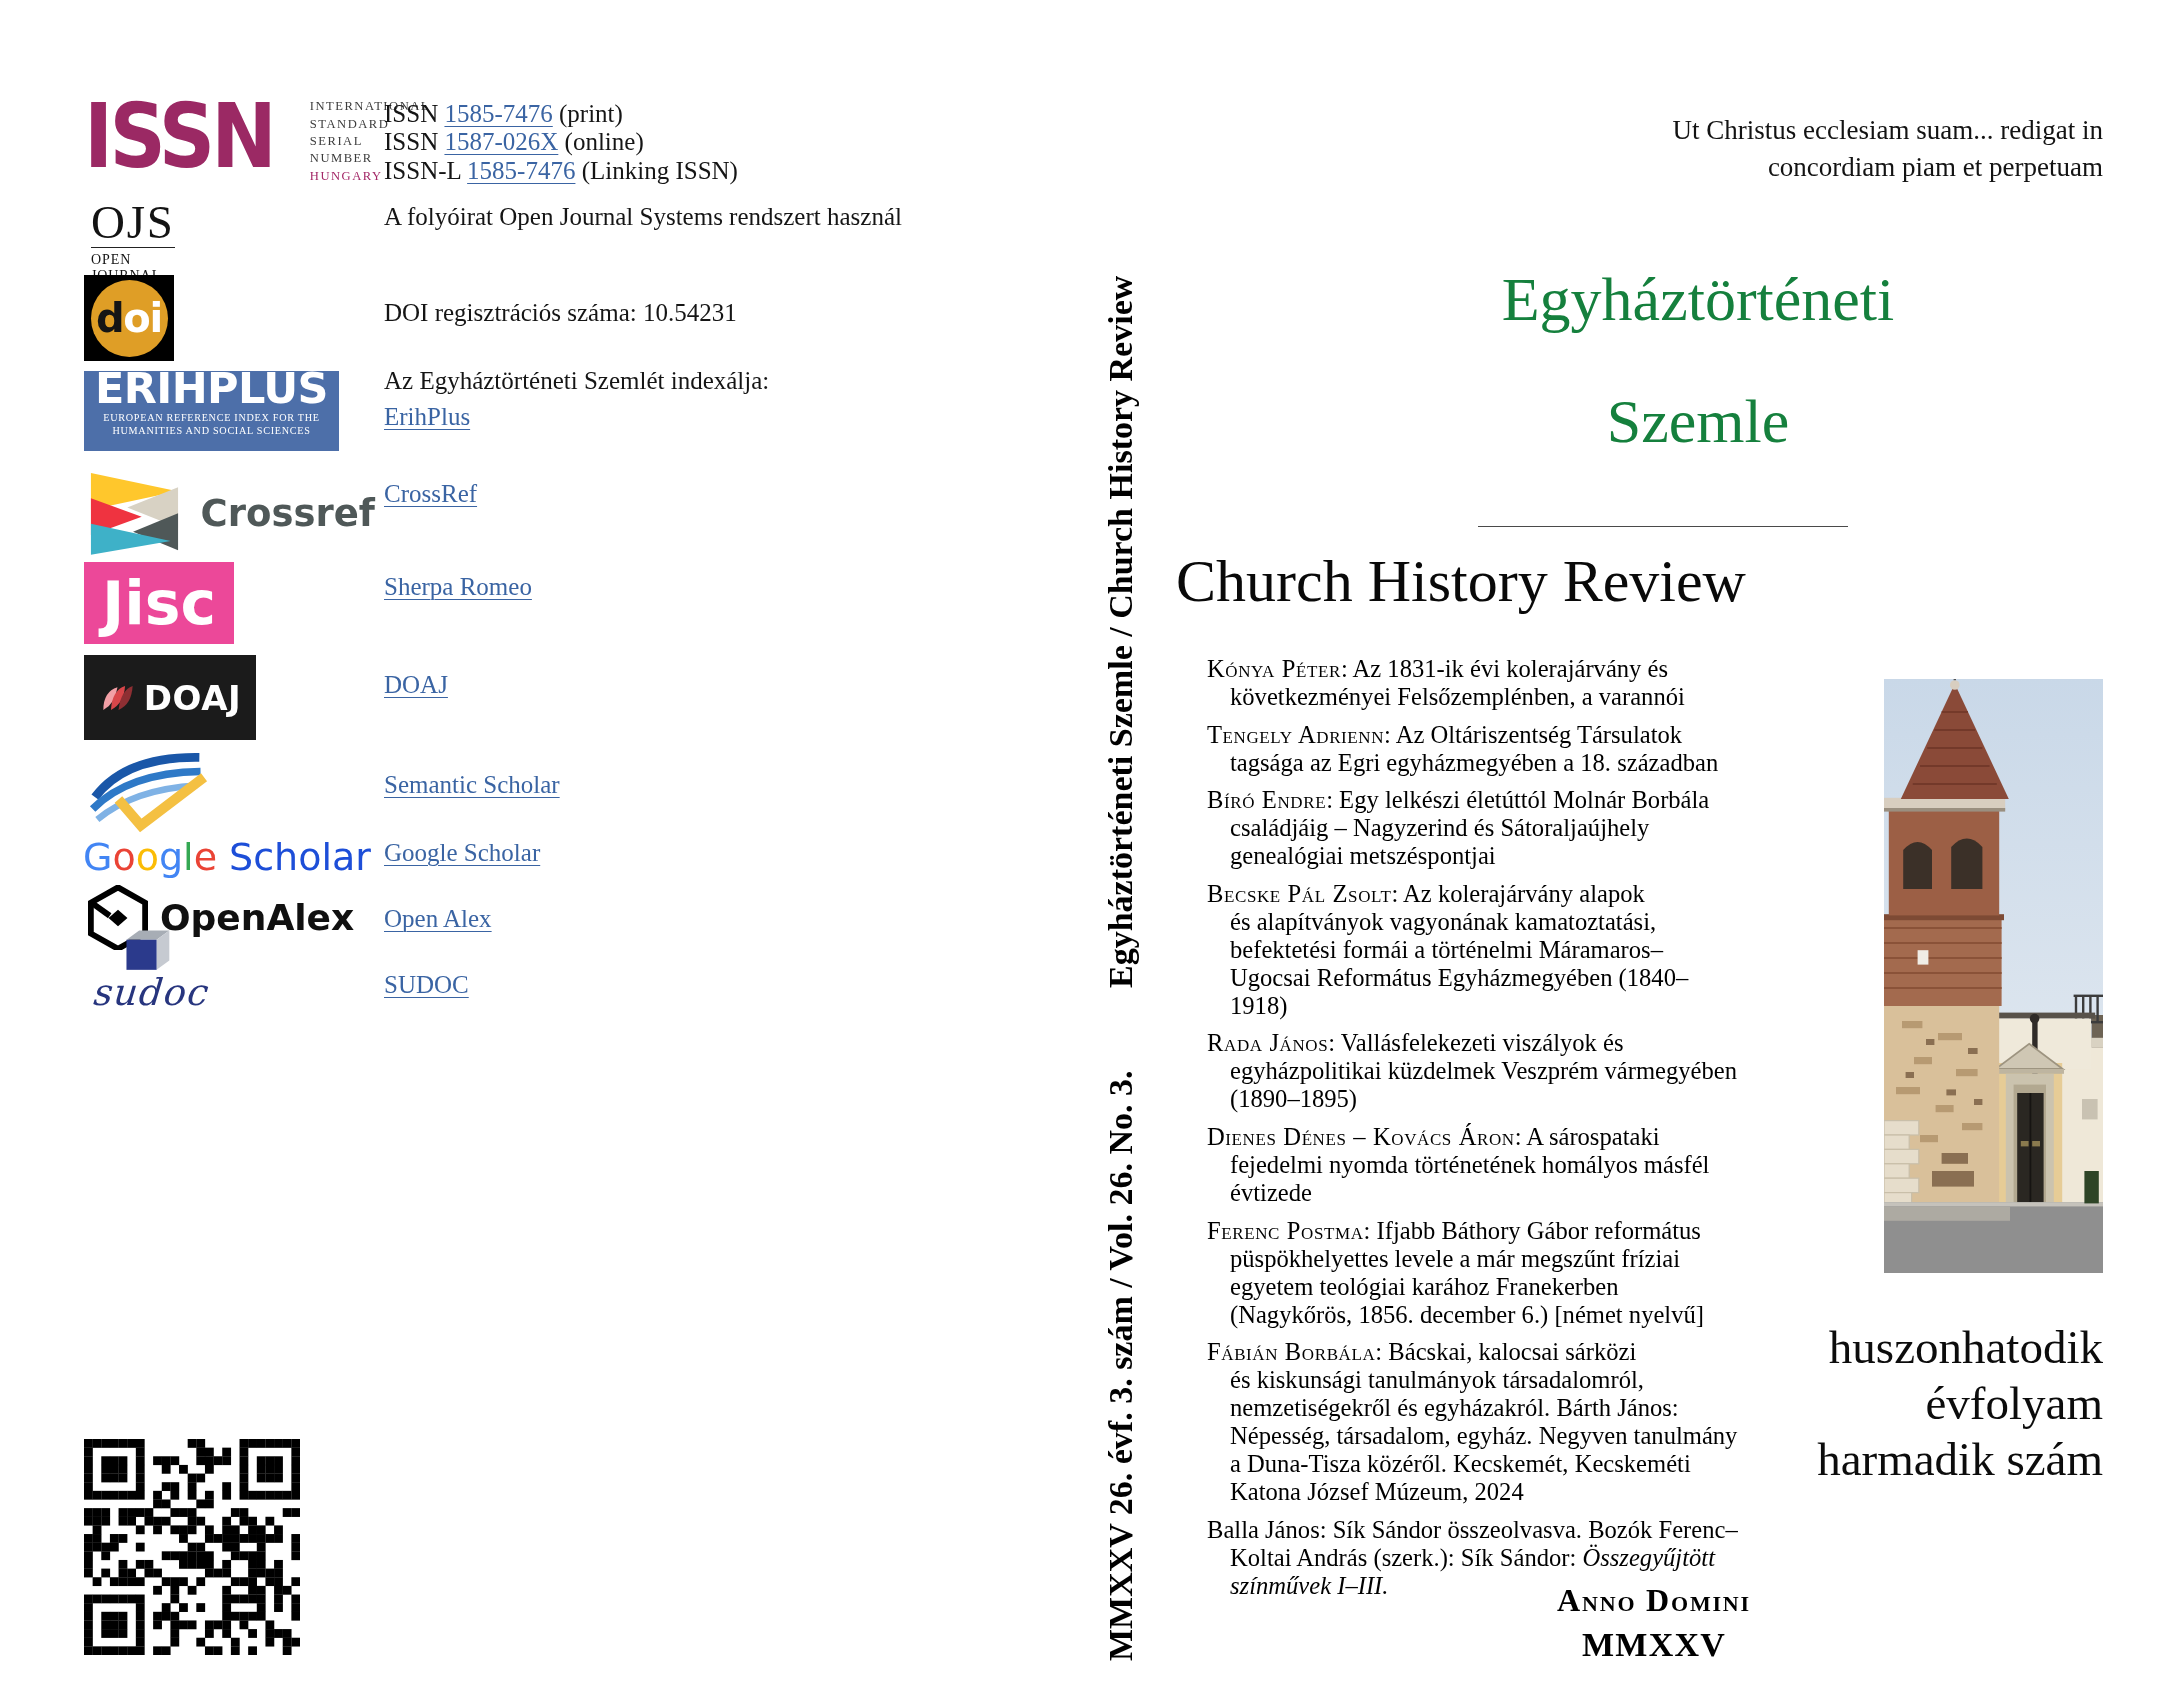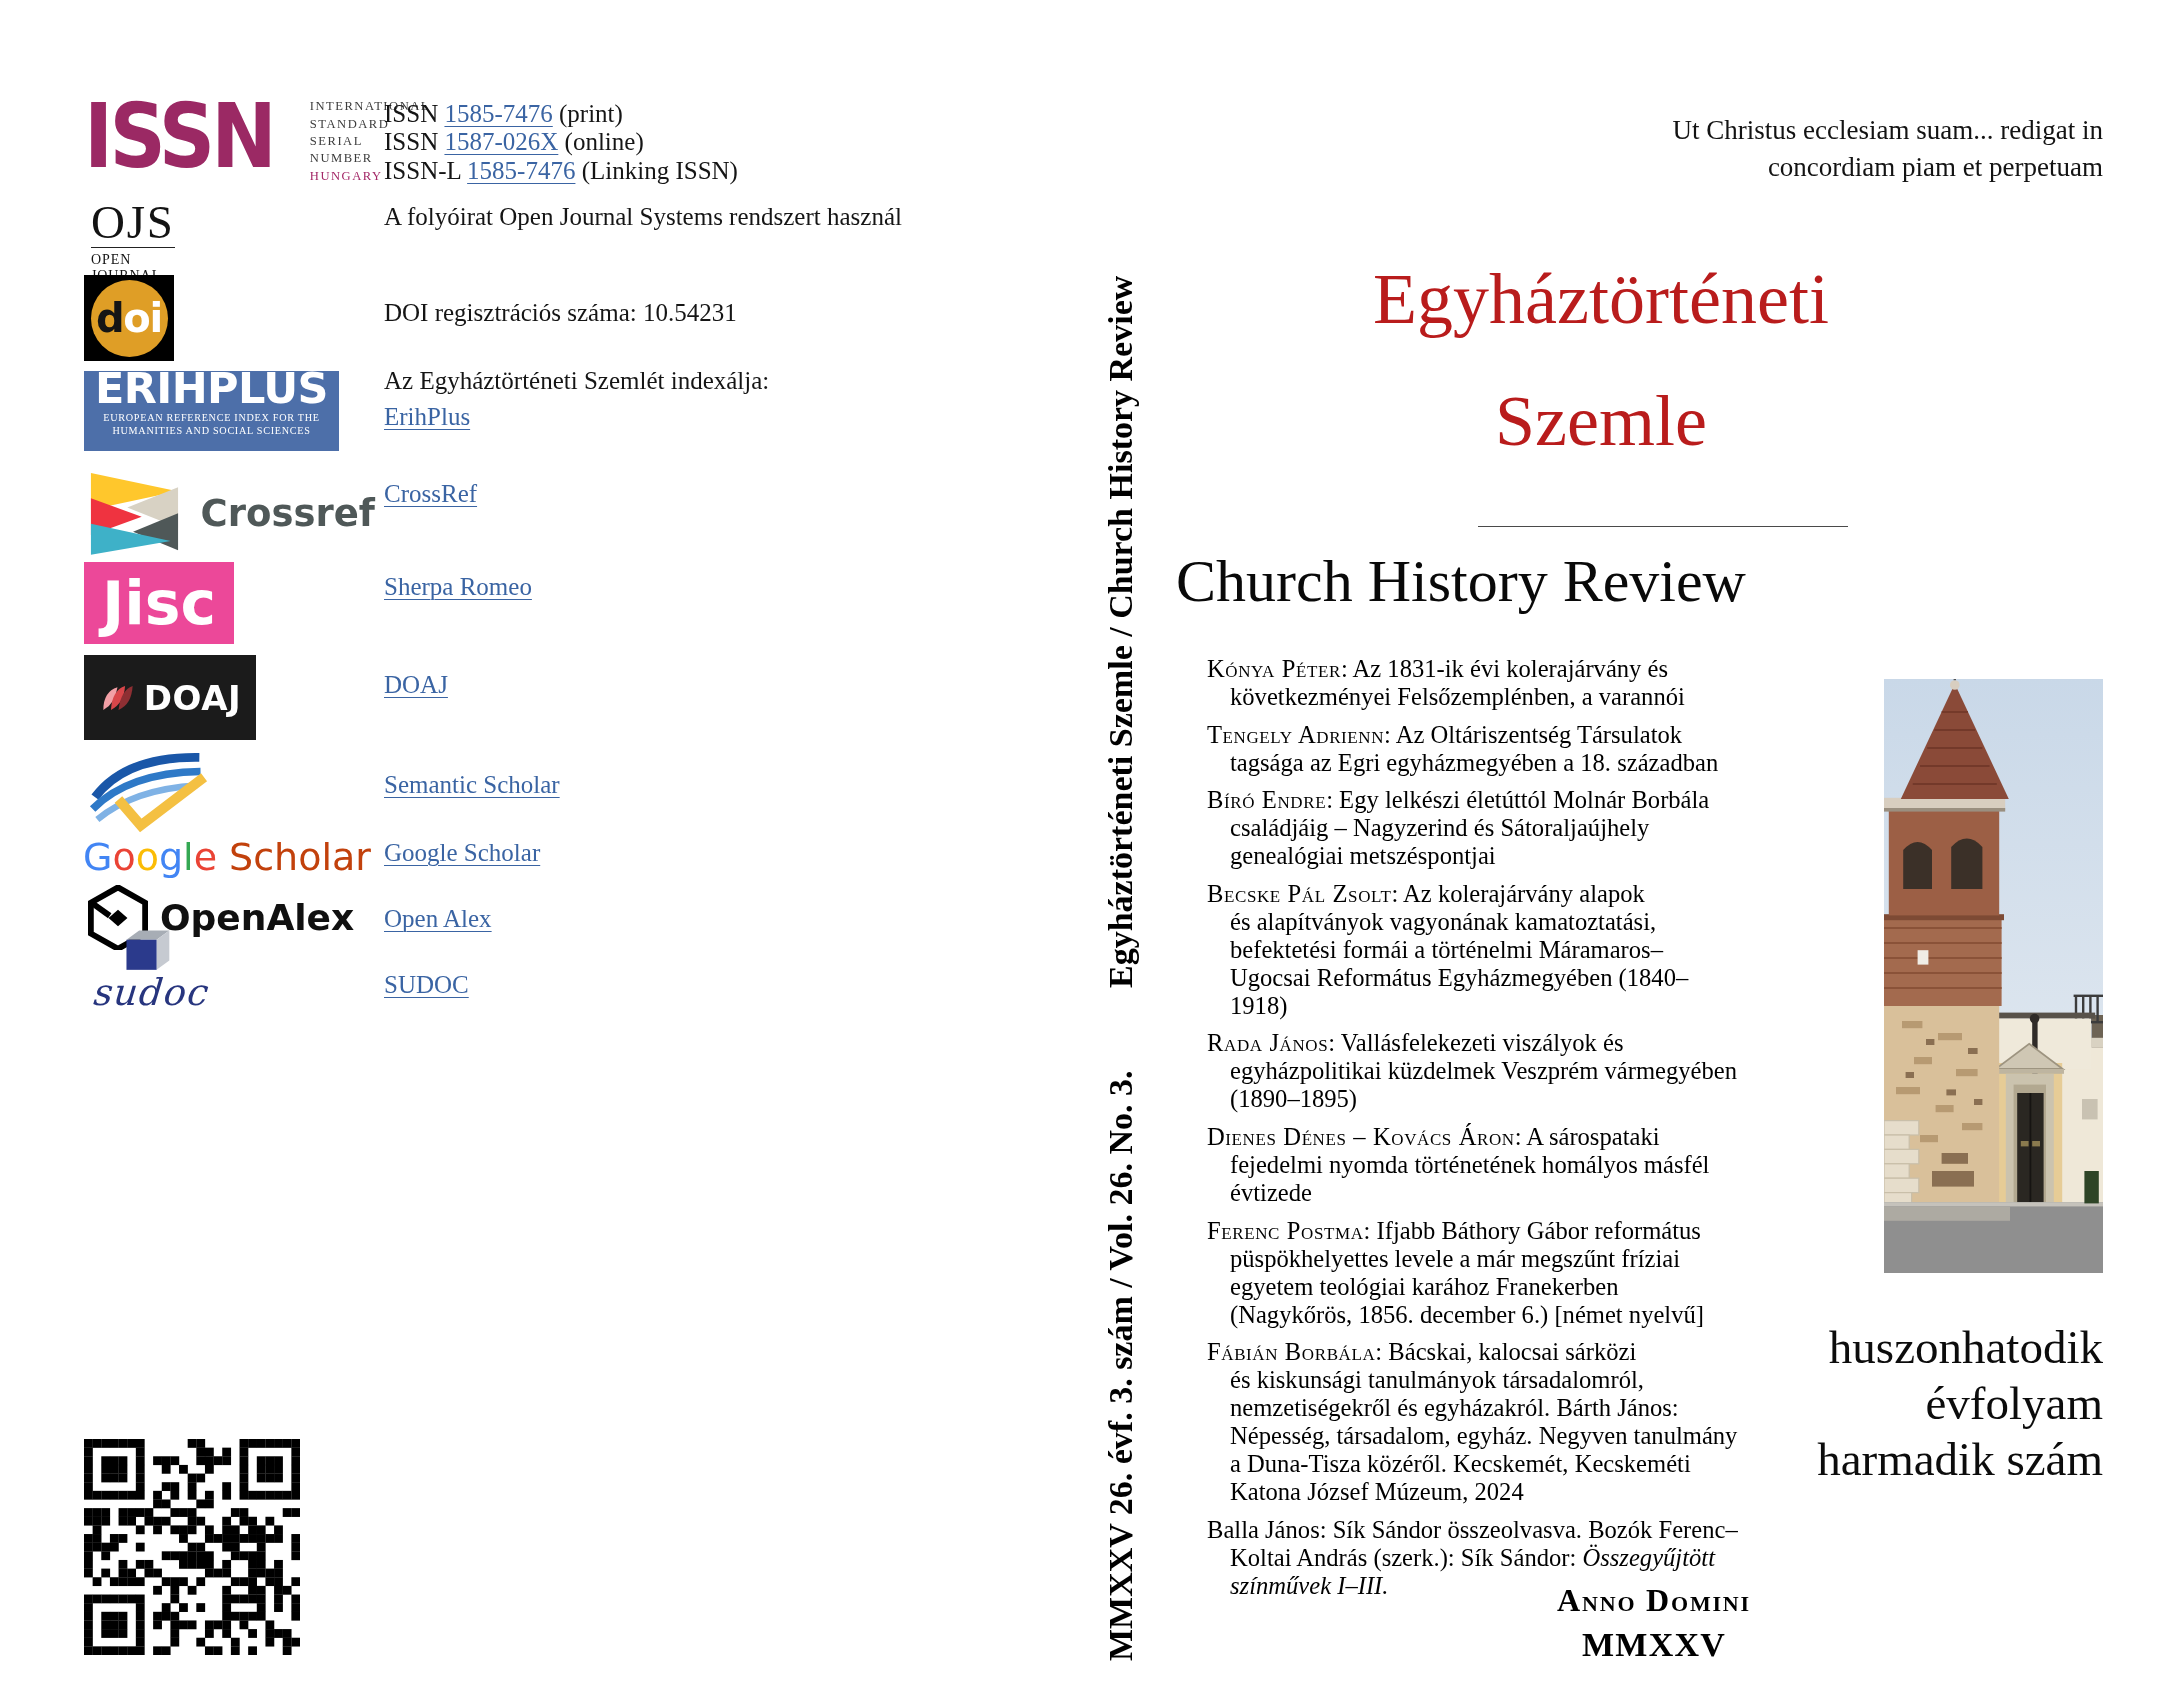--- a/index.html
+++ b/index.html
@@ -47,42 +47,42 @@
   .jisc-box{left:84px;top:562px;width:150px;height:82px;background:#ec4899;color:#fff;
     display:flex;align-items:center;justify-content:center;
     font-family:"DejaVu Sans",sans-serif;font-weight:bold;font-size:60px;}
 
   
   .doaj-box{left:84px;top:655px;width:172px;height:85px;background:#1b1b1b;display:flex;align-items:center;justify-content:center;gap:7.2px;}
   .doaj-word{color:#fff;font-family:"DejaVu Sans",sans-serif;font-weight:bold;font-size:34px;letter-spacing:0.6px;}
 
   
   .gscholar{left:83px;top:835px;font-family:"DejaVu Sans",sans-serif;font-size:38px;white-space:nowrap;}
-  .gscholar .scholar{color:#c2410c;margin-left:12px;margin-top:16px;}
+  .gscholar .scholar{color:#1d4ed8;margin-left:12px;margin-top:16px;}
 
   
   .openalex{left:88px;top:885px;display:flex;align-items:center;gap:12px;}
   .openalex-word{font-family:"DejaVu Sans",sans-serif;font-weight:600;font-size:36px;color:#101010;}
 
   
   .sudoc-word{left:94px;top:971px;font-family:"DejaVu Serif",serif;font-style:italic;font-size:37px;color:#27357e;letter-spacing:1.2px;transform:skewX(-6deg);}
 
   
   .spine-text{
     position:absolute;left:1081px;width:79px;
     writing-mode:vertical-rl;transform:rotate(180deg);
     text-align:center;line-height:79px;
     font-weight:bold;font-size:34px;color:#000;white-space:nowrap;
   }
   .spine-title{top:240px;height:783px;}
   .spine-issue{top:1033px;height:665px;}
 
   
   .motto{left:1500px;width:603px;top:112px;text-align:right;font-size:27px;line-height:37px;color:#131313;}
-  .title-hu{left:1115px;width:972px;text-align:center;font-size:72px;line-height:102px;color:#b91c1c;}
+  .title-hu{left:1212px;width:972px;text-align:center;font-size:62px;line-height:102px;color:#15803d;}
   .t1{top:248px;} .t2{top:370px;}
   .title-rule{left:1478px;top:526px;width:370px;border-top:1.8px solid #4a4a4a;height:0;}
   .title-en{left:1176px;width:972px;top:547px;text-align:left;font-size:60px;color:#090909;}
 
   #articles{left:1207px;top:655px;width:678px;font-size:24.6px;line-height:28px;color:#000;}
   .article{margin-bottom:9.6px;}
   .article .line{white-space:nowrap;}
   .article .cont{padding-left:23px;}
   .sc{font-variant:small-caps;letter-spacing:0.6px;}
   .it{font-style:italic;}

